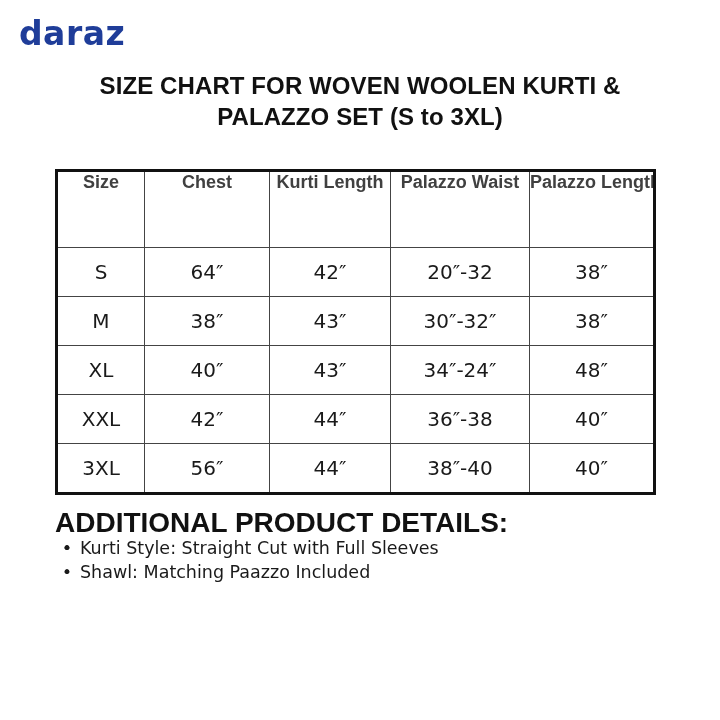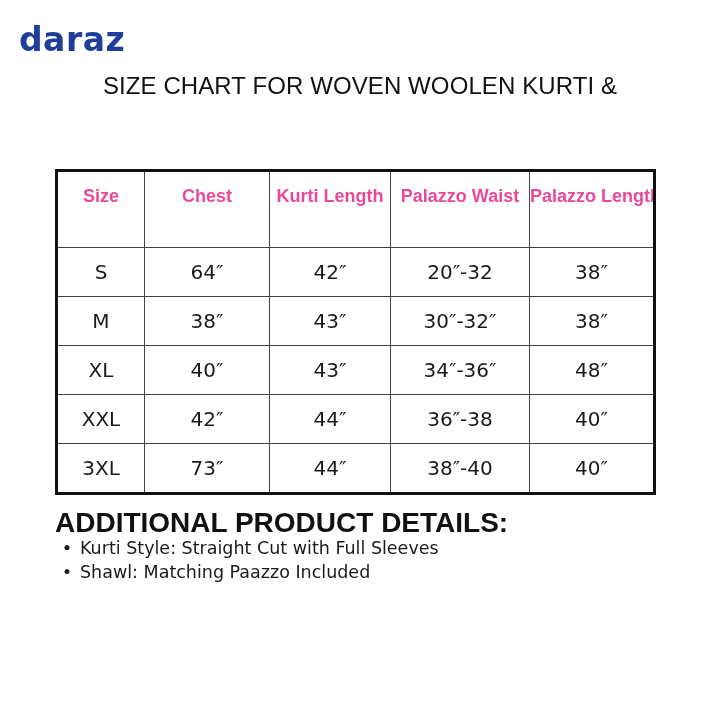--- a/index.html
+++ b/index.html
@@ -11,36 +11,36 @@
       width: 720px;
       height: 720px;
       position: relative;
       overflow: hidden;
       font-family: "Liberation Sans", "DejaVu Sans", sans-serif;
       color: #111111;
     }
     .logo {
       position: absolute;
       left: 19px;
-      top: 20px;
+      top: 14px;
       font-family: "DejaVu Sans", "Liberation Sans", sans-serif;
       font-weight: bold;
       font-size: 33px;
       letter-spacing: 0.5px;
       color: #1f3d99;
       line-height: 40px;
     }
     .title {
       position: absolute;
       left: 0;
       top: 70px;
       width: 720px;
       text-align: center;
       font-family: "Liberation Sans", sans-serif;
-      font-weight: normal;
+      font-weight: bold;
       font-size: 24px;
       line-height: 31px;
       color: #111111;
       letter-spacing: 0.1px;
     }
     .title span { display: block; }
 
     .size-table {
       position: absolute;
       left: 55px;
@@ -58,23 +58,22 @@
       padding: 0;
       overflow: hidden;
       white-space: nowrap;
     }
     .size-table th {
       font-family: "Liberation Sans", sans-serif;
       font-weight: bold;
       font-size: 18px;
       height: 77px;
       vertical-align: top;
-      padding-top: 14px;
       box-sizing: border-box;
-      color: #ec4899;
+      color: #404040;
     }
     .size-table td {
       font-family: "DejaVu Sans", "Liberation Sans", sans-serif;
       font-weight: normal;
       font-size: 20px;
       height: 48px;
       color: #1a1a1a;
     }
     .col-size { width: 88px; }
     .col-chest { width: 125px; }
@@ -118,20 +117,21 @@
       font-size: 16px;
     }
   </style>
 </head>
 <body>
 
 <div class="logo">daraz</div>
 
 <h1 class="title" style="margin:0;">
   <span>SIZE CHART FOR WOVEN WOOLEN KURTI &amp;</span>
+  <span>PALAZZO SET (S to 3XL)</span>
 </h1>
 
 <table class="size-table">
   <colgroup>
     <col class="col-size">
     <col class="col-chest">
     <col class="col-kl">
     <col class="col-pw">
     <col class="col-pl">
   </colgroup>
@@ -156,33 +156,33 @@
       <td>M</td>
       <td>38″</td>
       <td>43″</td>
       <td>30″-32″</td>
       <td>38″</td>
     </tr>
     <tr>
       <td>XL</td>
       <td>40″</td>
       <td>43″</td>
-      <td>34″-36″</td>
+      <td>34″-24″</td>
       <td>48″</td>
     </tr>
     <tr>
       <td>XXL</td>
       <td>42″</td>
       <td>44″</td>
       <td>36″-38</td>
       <td>40″</td>
     </tr>
     <tr>
       <td>3XL</td>
-      <td>73″</td>
+      <td>56″</td>
       <td>44″</td>
       <td>38″-40</td>
       <td>40″</td>
     </tr>
   </tbody>
 </table>
 
 <h2 class="details-heading" style="margin:0;">ADDITIONAL PRODUCT DETAILS:</h2>
 
 <ul class="details-list">

